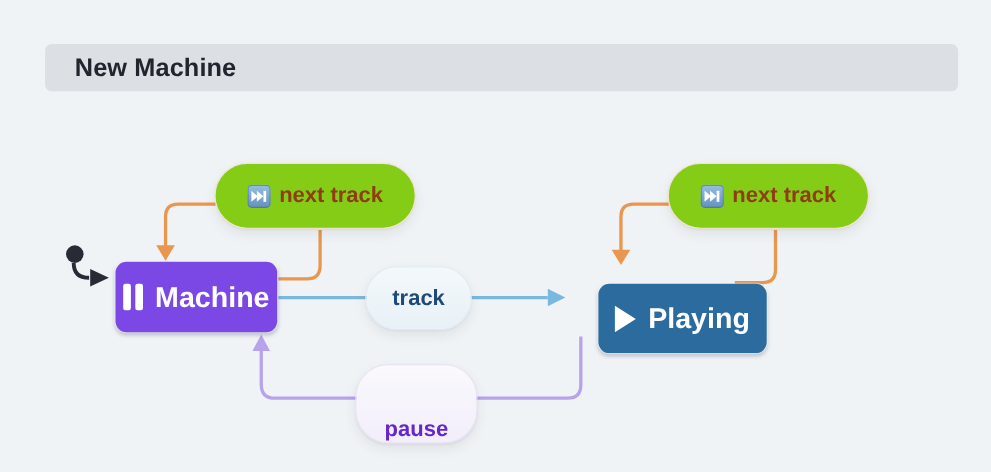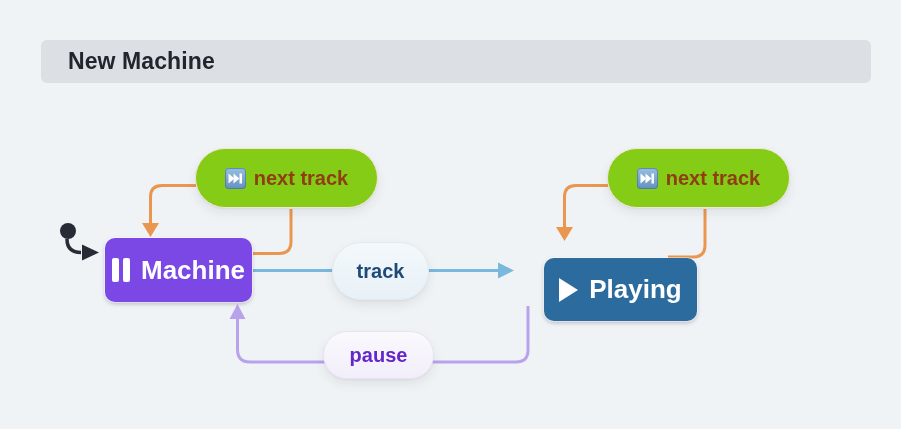--- a/index.html
+++ b/index.html
@@ -89,24 +89,25 @@
   .pill-next-track-right { left: 607px; top: 148px; }
   .pill-play {
     left: 332px; top: 242px;
     width: 97px; height: 58px;
     background: linear-gradient(180deg, #F3F8FB, #E8F1F7);
     border: 1px solid #E0EBF2;
     color: #1D4A78;
   }
   .pill-pause {
     left: 323px; top: 331px;
-    width: 111px; height: 48px;
+    width: 111px; height: 72px;
     background: linear-gradient(180deg, #FAF9FD, #F2EEFA);
     border: 1px solid #E9E2F6;
     color: #6526CC;
+    align-items: flex-end;
   }
   .next-track-emoji {
     width: 21px; height: 21px;
     border-radius: 4px;
     background: linear-gradient(180deg, #96BFE0, #6390BF);
     box-shadow: inset 0 0 0 1px rgba(70,105,150,.6);
     display:flex; align-items:center; justify-content:center;
     flex: 0 0 auto;
   }
 </style>

